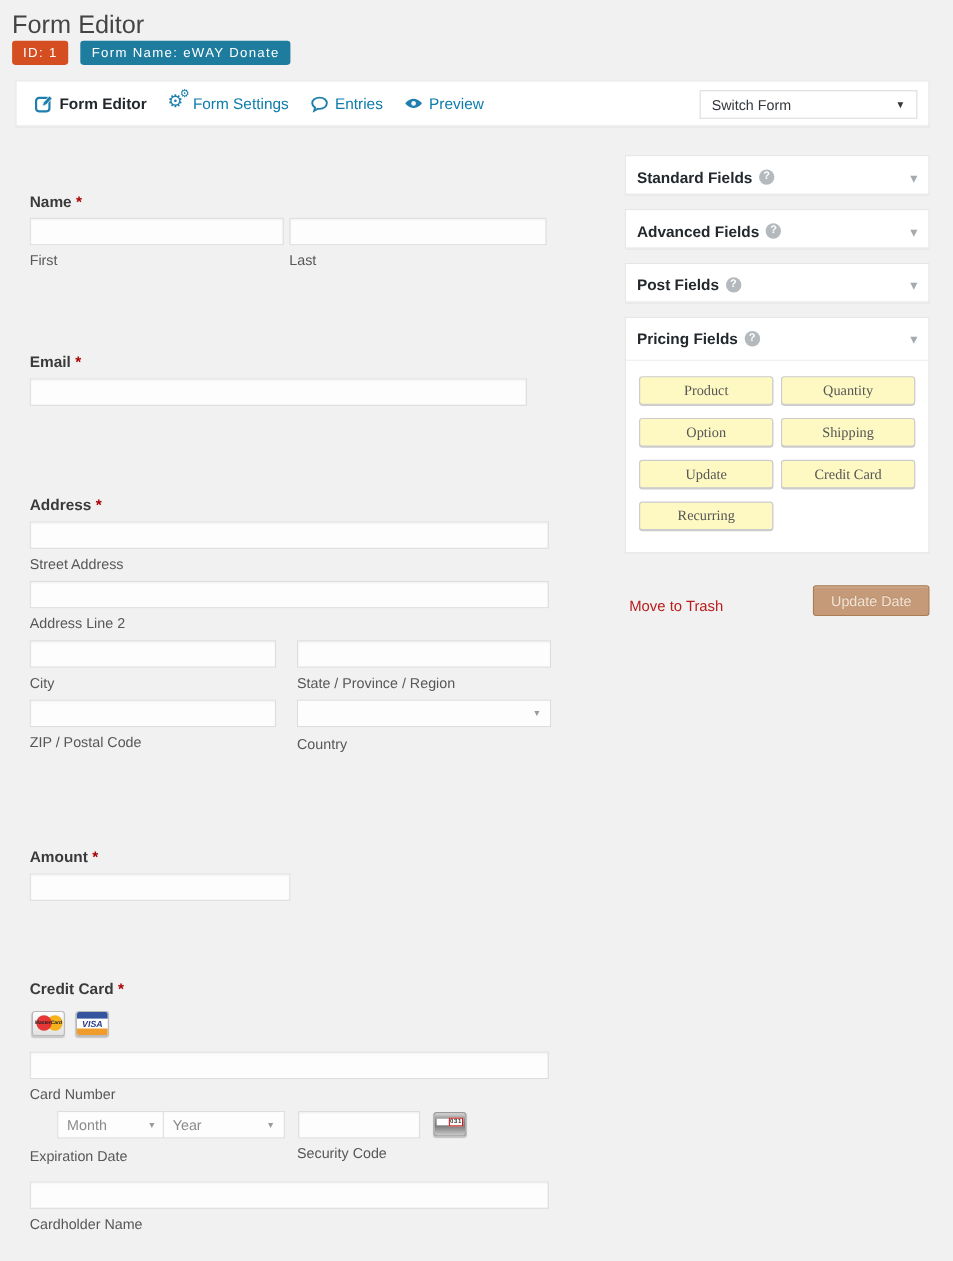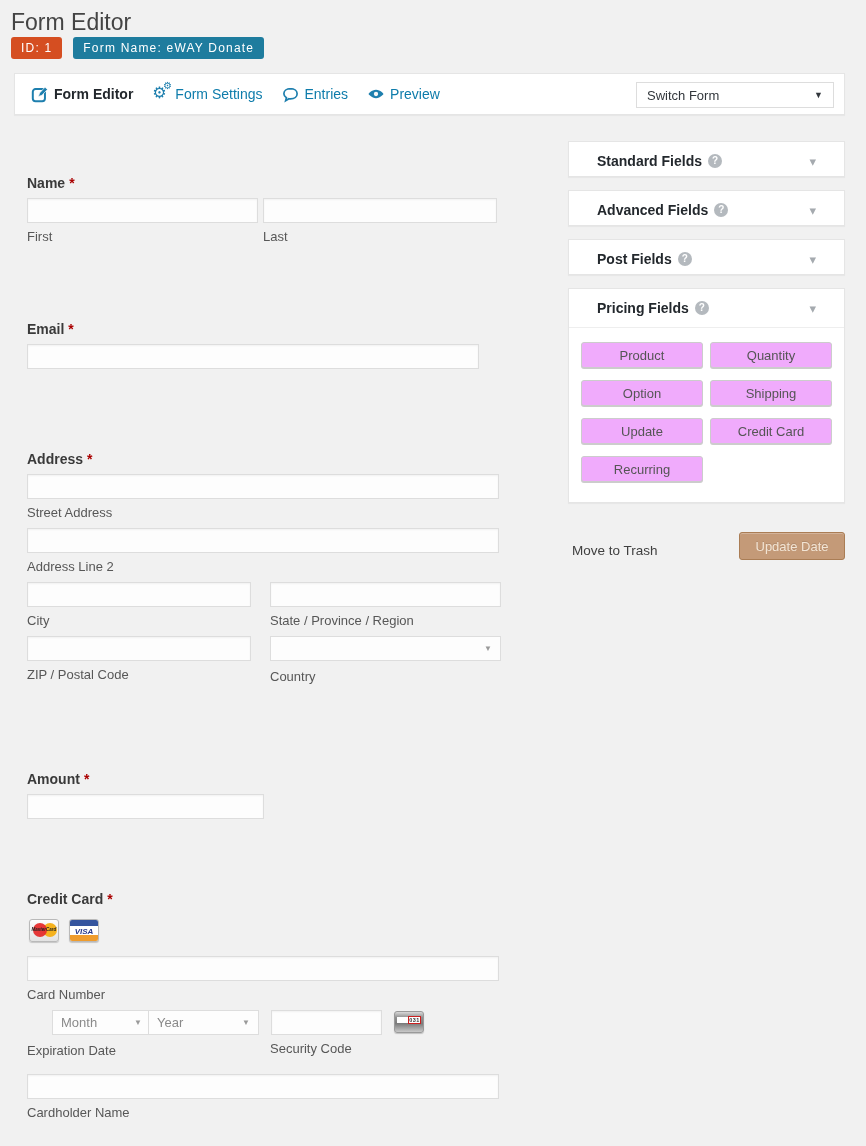--- a/index.html
+++ b/index.html
@@ -40,28 +40,28 @@
   .visa-card{background:#fff;}
   .visa-top{position:absolute;left:0;right:0;top:0;height:6px;background:#34549e;}
   .visa-mid{position:absolute;left:0;right:0;top:6px;height:10px;display:flex;align-items:center;justify-content:center;font-size:8px;font-weight:bold;font-style:italic;color:#283a8c;letter-spacing:0;}
   .visa-bot{position:absolute;left:0;right:0;bottom:0;height:6px;background:#ef9c2d;}
   .cvv-icon{position:absolute;width:30px;height:22px;border-radius:3px;border:1px solid #9a9a9a;background:linear-gradient(180deg,#d9d9d9 0%,#8f8f8f 28%,#7c7c7c 58%,#c9c9c9 100%);box-shadow:0 1px 1px rgba(0,0,0,.2);box-sizing:border-box;}
   .cvv-stripe{position:absolute;left:2px;right:2px;top:5px;height:6px;background:#fff;}
   .cvv-box{position:absolute;right:2px;top:4px;width:13px;height:8px;border:1px solid #cc1f1f;background:#fff;font-size:5.5px;line-height:7px;color:#333;text-align:center;font-weight:bold;box-sizing:border-box;letter-spacing:.5px;}
 
   
   .panel{position:absolute;left:568px;width:277px;background:#fff;border:1px solid #e5e5e5;box-sizing:border-box;box-shadow:0 1px 1px rgba(0,0,0,.04);}
-  .panel-head{display:flex;align-items:center;height:38px;padding:0 28px;cursor:pointer;}
+  .panel-head{display:flex;align-items:center;height:38px;padding:0 10px;cursor:pointer;}
   .panel-title{font-size:14px;font-weight:bold;color:#23282d;margin-right:6px;}
   .help{width:14px;height:14px;border-radius:50%;background:#b4b9be;color:#fff;font-size:10px;font-weight:bold;text-align:center;line-height:14px;flex:0 0 auto;}
   .caret{margin-left:auto;color:#a5aaaf;font-size:13px;line-height:13px;}
   .panel.expanded .panel-head{border-bottom:1px solid #eee;}
   .btn-grid{padding:14px 12px 12px;display:grid;grid-template-columns:1fr 1fr;gap:12px 7px;}
-  .add-btn{height:26px;background:#f0abfc;border:1px solid #ccc;border-radius:3px;color:#555;font-size:13px;box-shadow:0 1px 0 #ccc;display:flex;align-items:center;justify-content:center;cursor:pointer;font-family:Liberation Sans, sans-serif;}
-  .trash-link{position:absolute;left:572px;top:543px;color:#404040;font-size:13.5px;cursor:pointer;text-decoration:none;}
+  .add-btn{height:26px;background:#fef9c3;border:1px solid #ccc;border-radius:3px;color:#555;font-size:13px;box-shadow:0 1px 0 #ccc;display:flex;align-items:center;justify-content:center;cursor:pointer;font-family:Liberation Serif, serif;}
+  .trash-link{position:absolute;left:572px;top:543px;color:#b91c1c;font-size:13.5px;cursor:pointer;text-decoration:none;}
   .update-btn{position:absolute;left:739px;top:532px;width:106px;height:28px;background:#c49a78;border:1px solid #aa7d55;border-radius:3px;color:#f2e4d4;font-size:13px;display:flex;align-items:center;justify-content:center;box-shadow:inset 0 1px 0 rgba(255,255,255,.25);cursor:pointer;font-family:inherit;text-shadow:0 -1px 0 rgba(0,0,0,.1);}
 </style>
 </head>
 <body>
 
 <div class="stage">
 
   <h1 class="page-title">Form Editor</h1>
   <div class="badge-row">
     <span class="badge badge-id">ID: 1</span>

